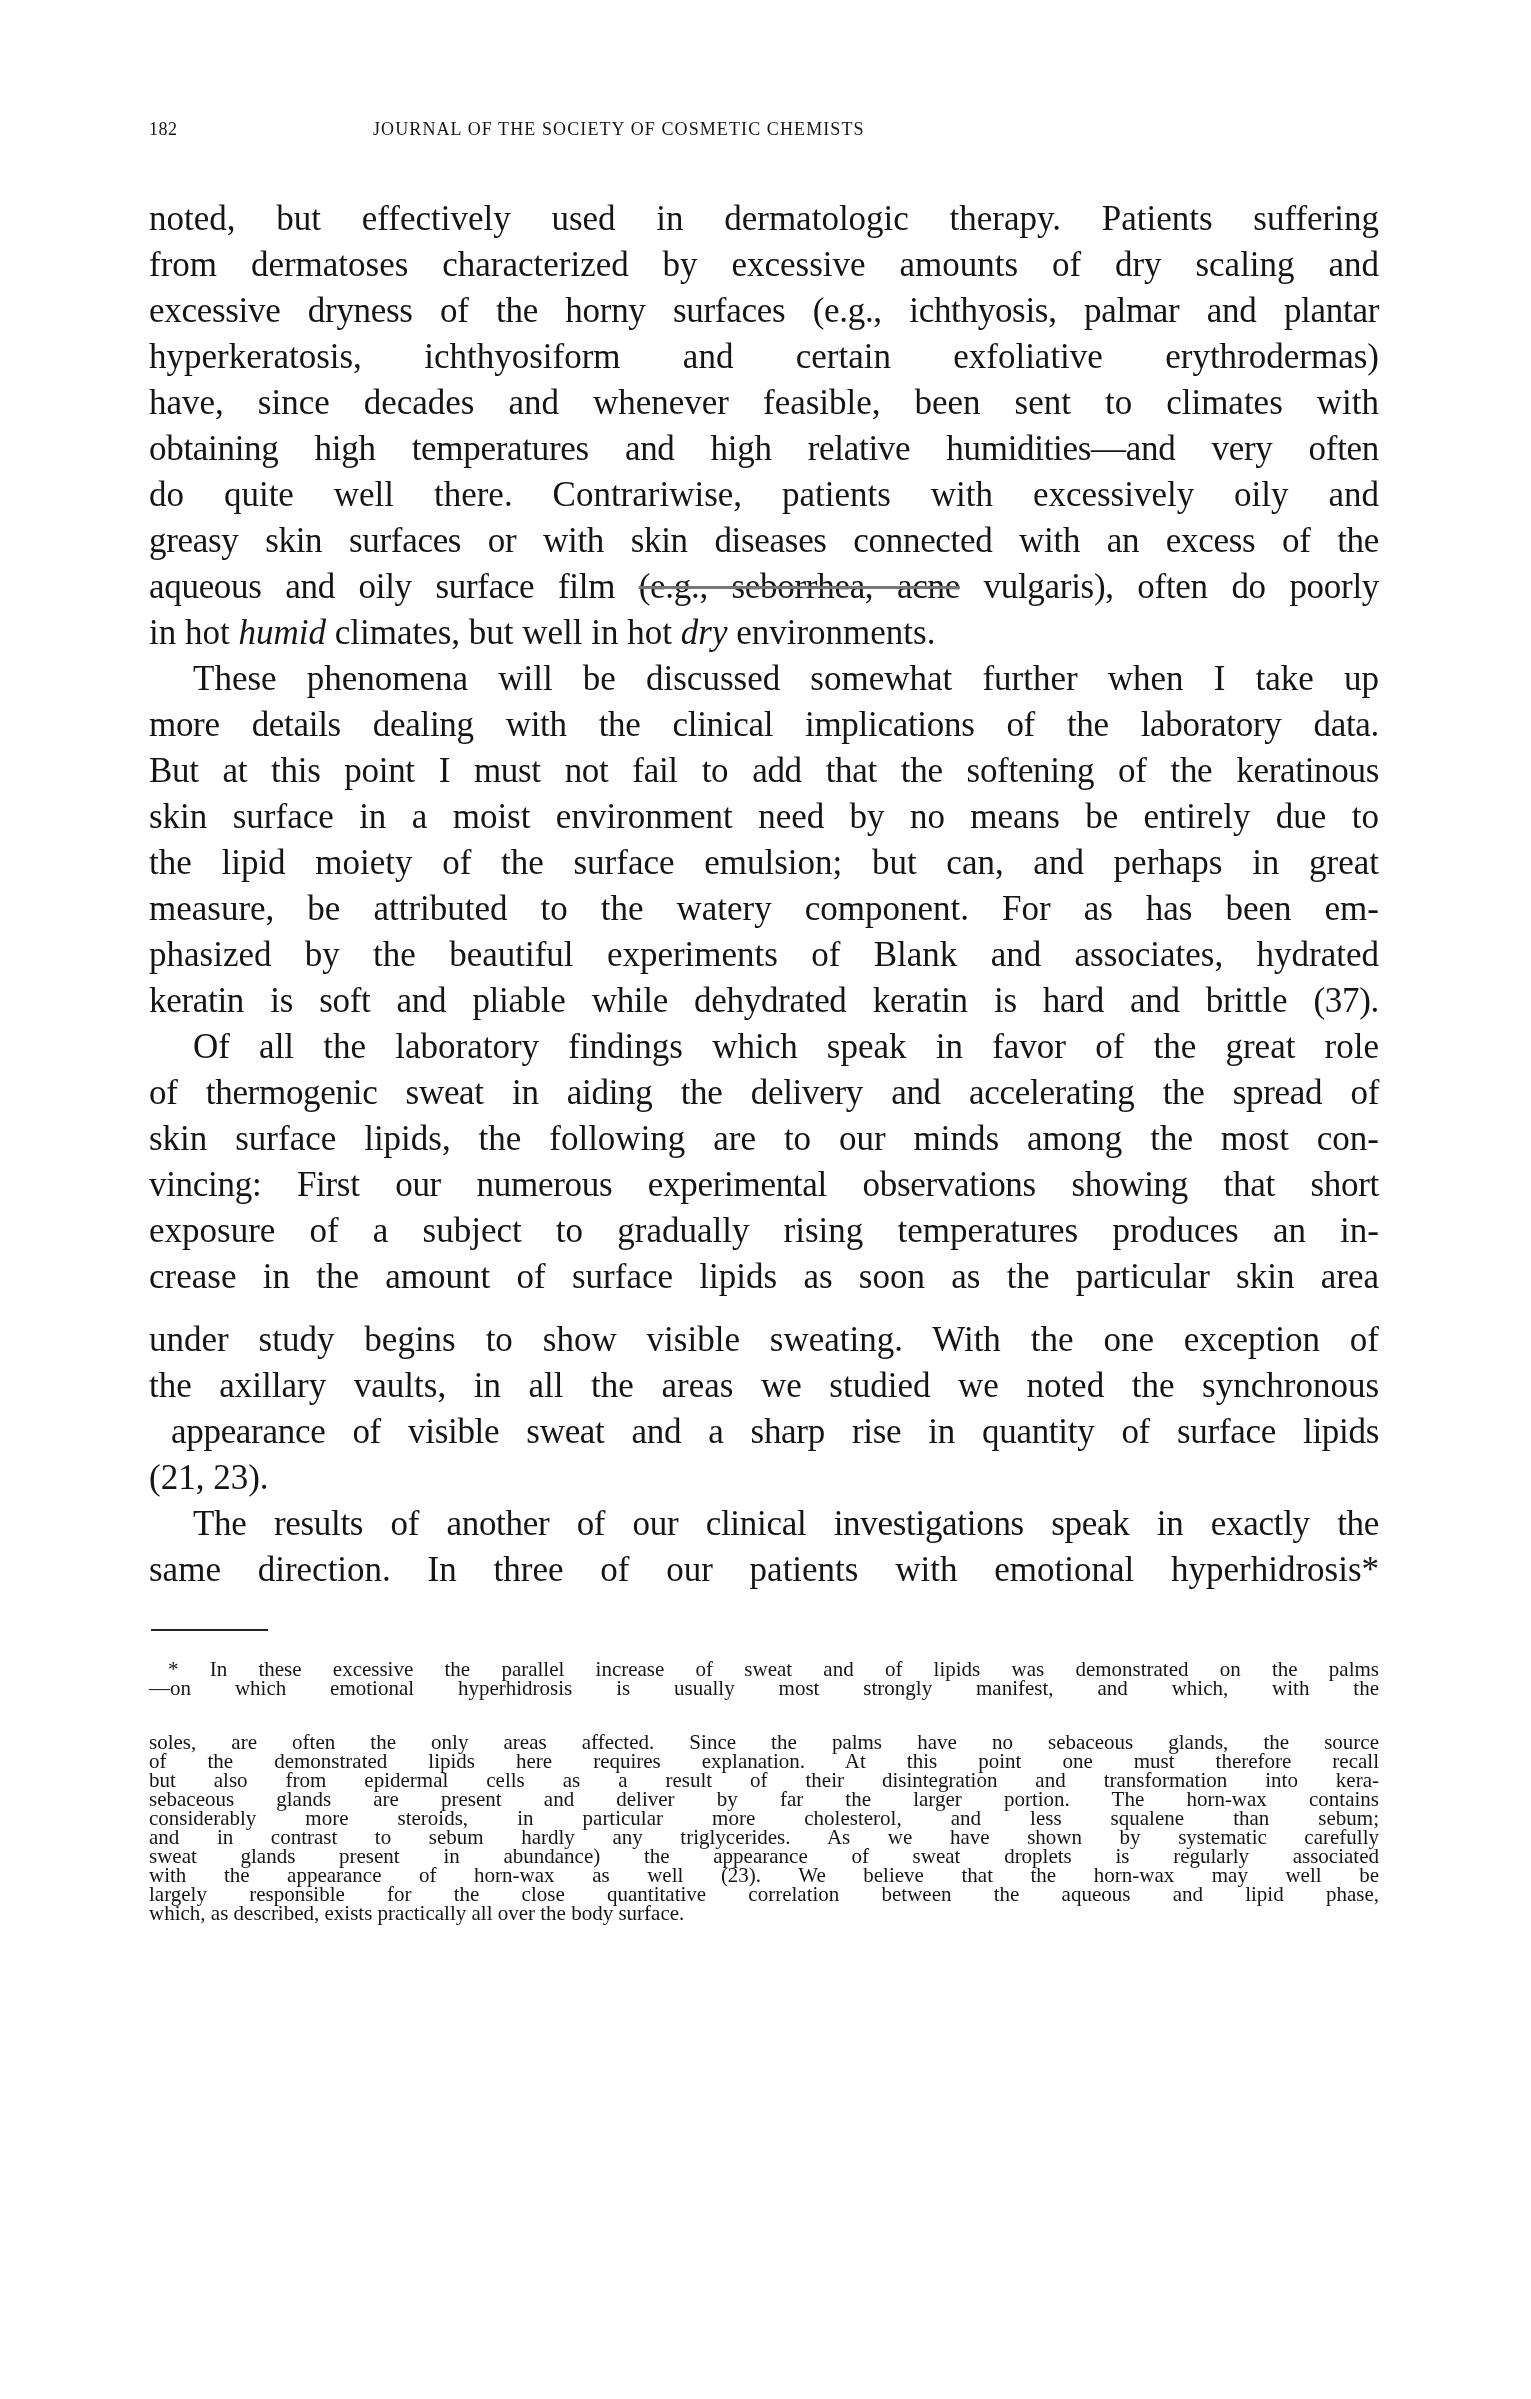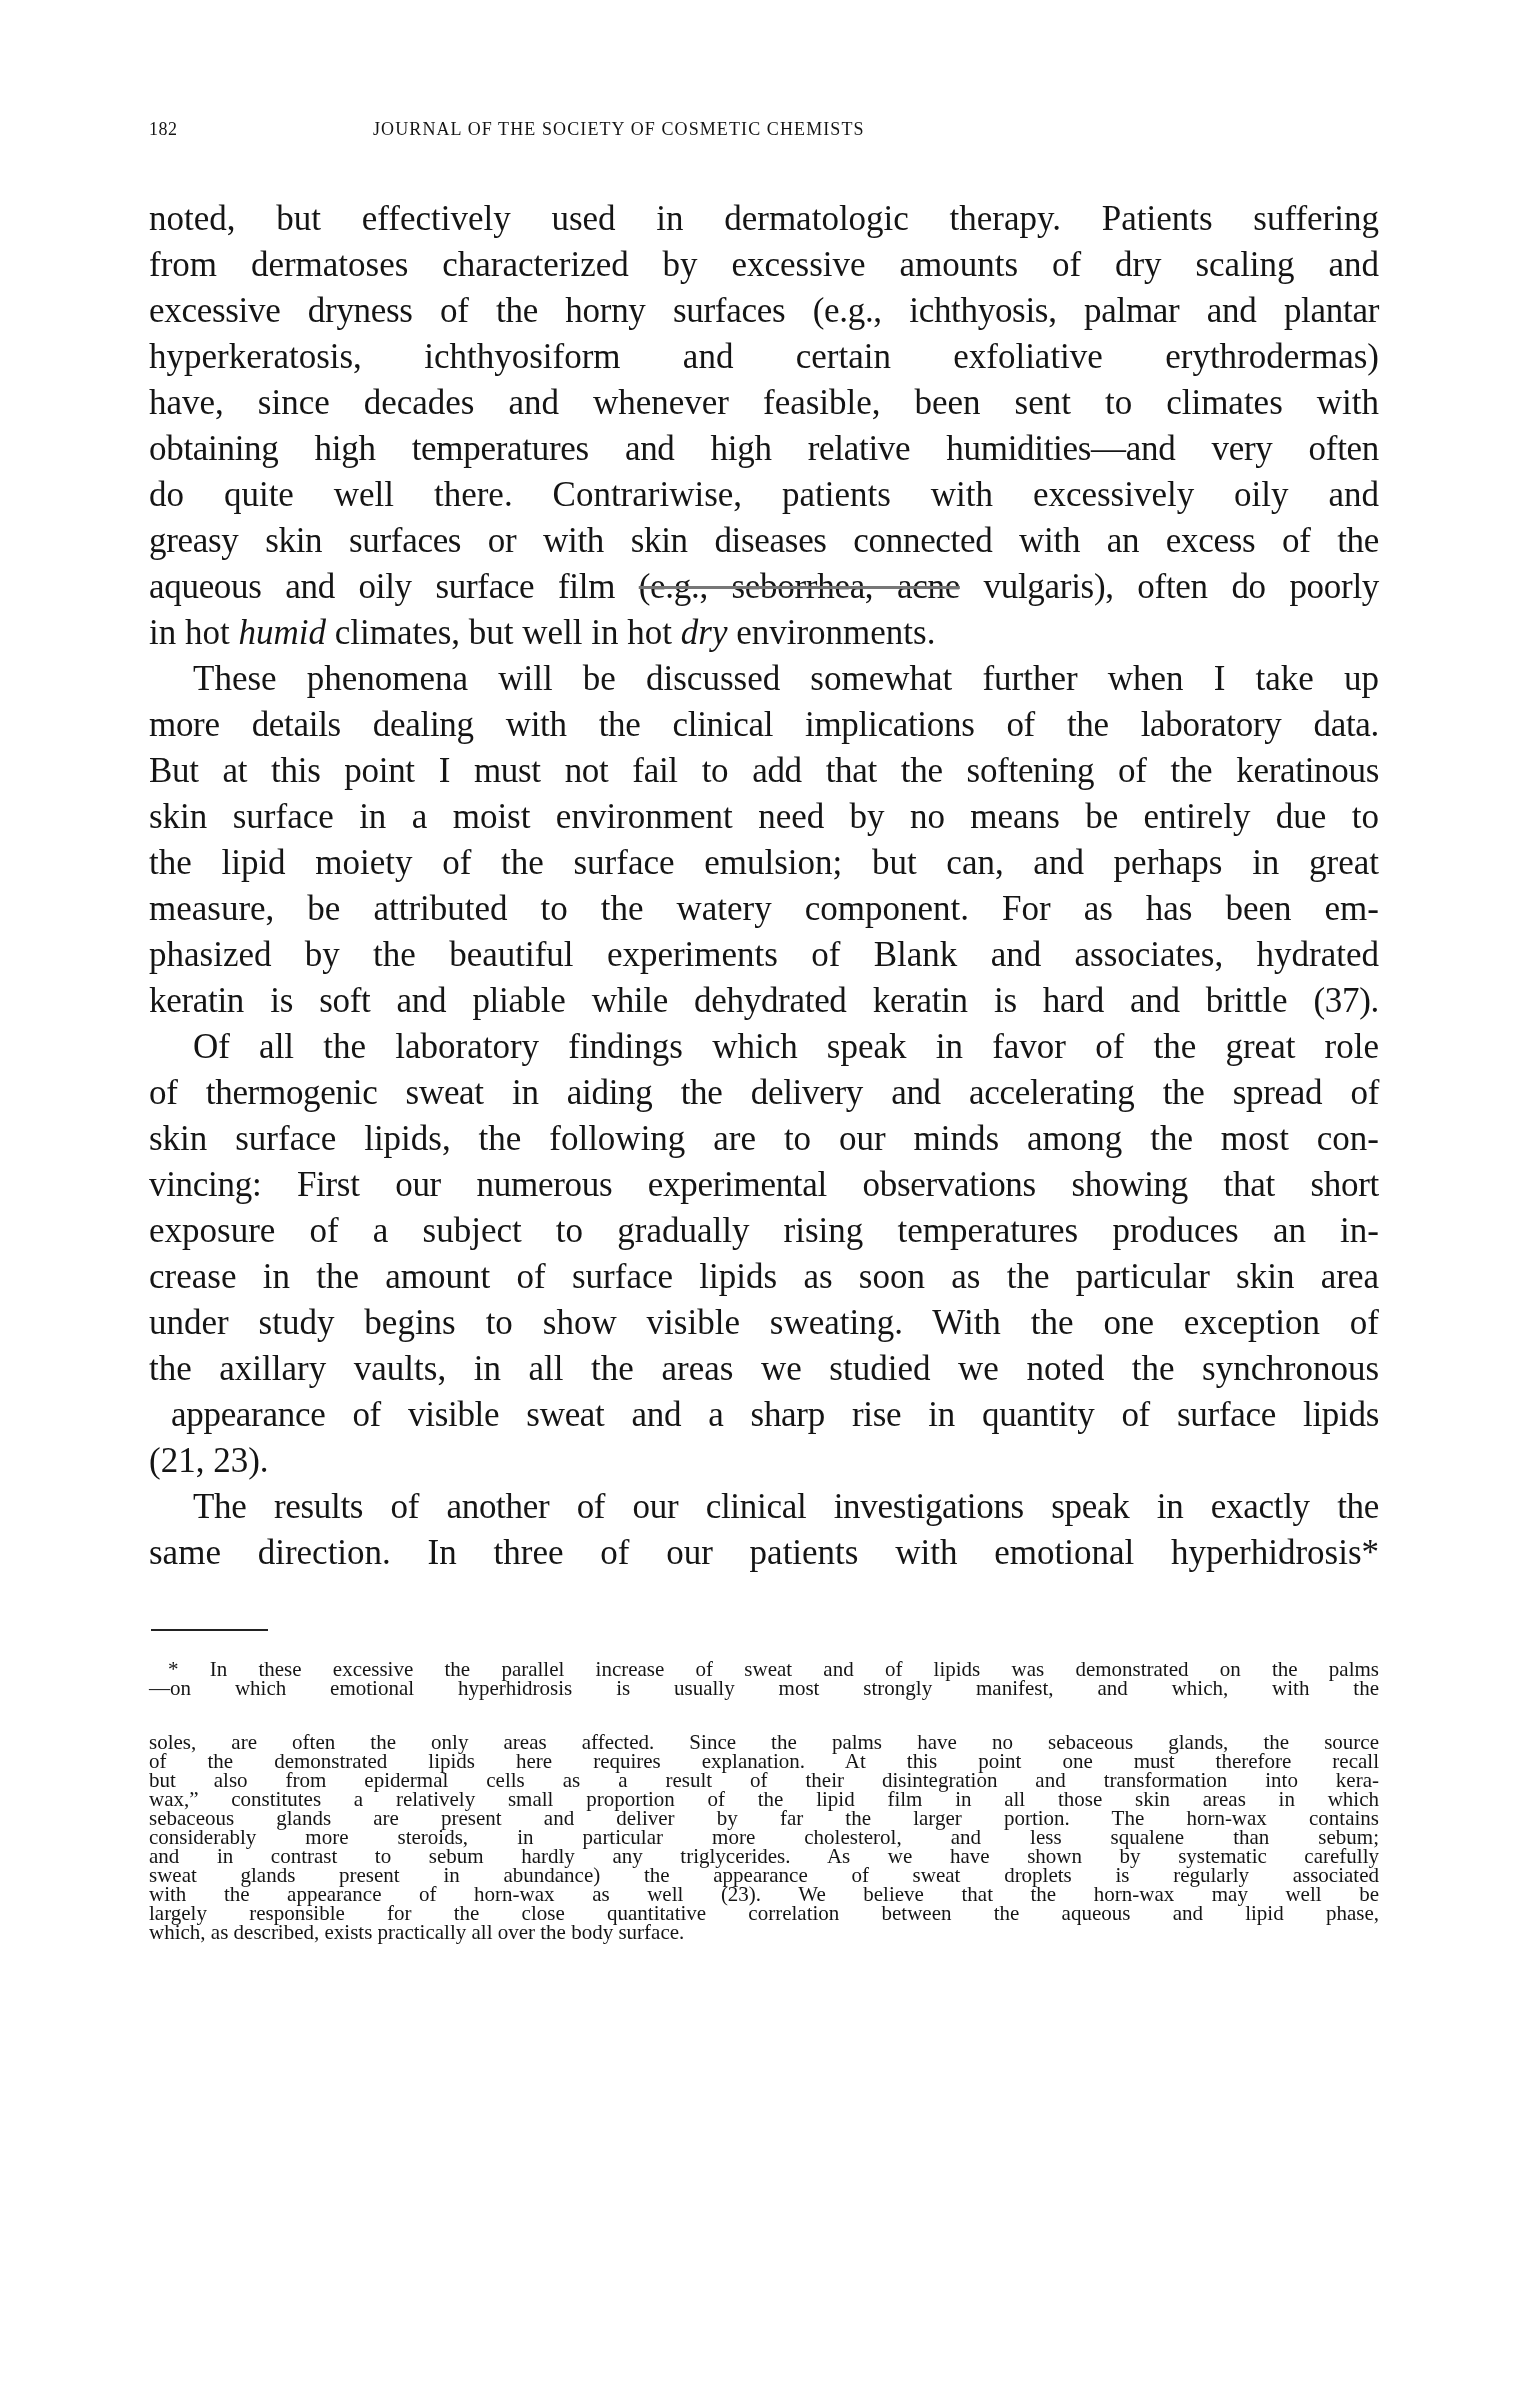--- a/index.html
+++ b/index.html
@@ -129,41 +129,40 @@
     <span class="line tight" style="white-space: nowrap;">keratin is soft and pliable while dehydrated keratin is hard and brittle (37).</span>
   </div>
 
   <div>
     <span class="line indent" style="white-space: nowrap;">Of all the laboratory findings which speak in favor of the great role</span>
     <span class="line tight" style="white-space: nowrap;">of thermogenic sweat in aiding the delivery and accelerating the spread of</span>
     <span class="line" style="white-space: nowrap;">skin surface lipids, the following are to our minds among the most con-</span>
     <span class="line tight" style="white-space: nowrap;">vincing:  First our numerous experimental observations showing that short</span>
     <span class="line" style="white-space: nowrap;">exposure of a subject to gradually rising temperatures produces an in-</span>
     <span class="line" style="white-space: nowrap;">crease in the amount of surface lipids as soon as the particular skin area</span>
-    <span class="line" style="white-space: nowrap;">under study begins to show visible sweating.  With the one exception of</span>
+    <span class="line" style="white-space: nowrap; margin-top: 17px;">under study begins to show visible sweating.  With the one exception of</span>
     <span class="line" style="white-space: nowrap;">the axillary vaults, in all the areas we studied we noted the synchronous</span>
     <span class="line tight" style="white-space: nowrap; margin-left: 22px;">appearance of visible sweat and a sharp rise in quantity of surface lipids</span>
     <span class="line last" style="white-space: nowrap;">(21, 23).</span>
   </div>
 
   <div>
     <span class="line indent tight" style="white-space: nowrap;">The results of another of our clinical investigations speak in exactly the</span>
     <span class="line" style="white-space: nowrap;">same direction.  In three of our patients with emotional hyperhidrosis*</span>
   </div>
 </div>
 
 <div class="rule"></div>
 
 <div class="footnote">
   <span class="fline indent" style="white-space: nowrap;">* In these excessive the parallel increase of sweat and of lipids was demonstrated on the palms</span>
   <span class="fline" style="white-space: nowrap;">—on which emotional hyperhidrosis is usually most strongly manifest, and which, with the</span>
   <span class="fline" style="white-space: nowrap; margin-top: 35px;">soles, are often the only areas affected.  Since the palms have no sebaceous glands, the source</span>
   <span class="fline" style="white-space: nowrap;">of the demonstrated lipids here requires explanation.  At this point one must therefore recall</span>
   <span class="fline" style="white-space: nowrap;">but also from epidermal cells as a result of their disintegration and transformation into kera-</span>
-  <span class="fline" style="white-space: nowrap;">wax,” constitutes a relatively small proportion of the lipid film in all those skin areas in which</span>
   <span class="fline" style="white-space: nowrap;">sebaceous glands are present and deliver by far the larger portion.  The horn-wax contains</span>
   <span class="fline" style="white-space: nowrap;">considerably more steroids, in particular more cholesterol, and less squalene than sebum;</span>
   <span class="fline" style="white-space: nowrap;">and in contrast to sebum hardly any triglycerides.  As we have shown by systematic carefully</span>
   <span class="fline" style="white-space: nowrap;">sweat glands present in abundance) the appearance of sweat droplets is regularly associated</span>
   <span class="fline" style="white-space: nowrap;">with the appearance of horn-wax as well (23).  We believe that the horn-wax may well be</span>
   <span class="fline" style="white-space: nowrap;">largely responsible for the close quantitative correlation between the aqueous and lipid phase,</span>
   <span class="fline last" style="white-space: nowrap;">which, as described, exists practically all over the body surface.</span>
 </div>
 
 

